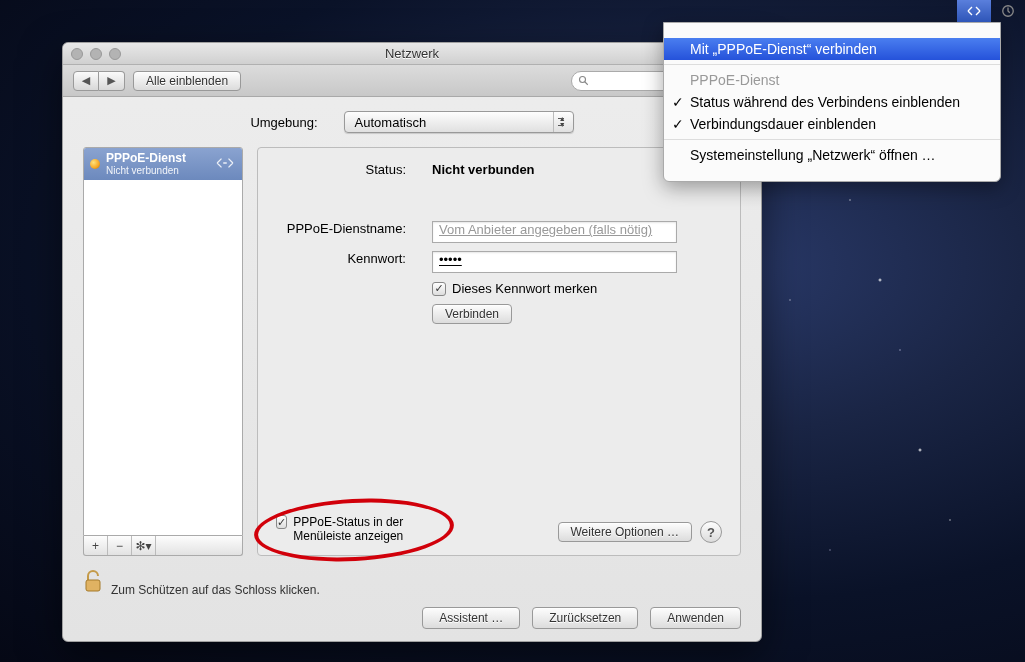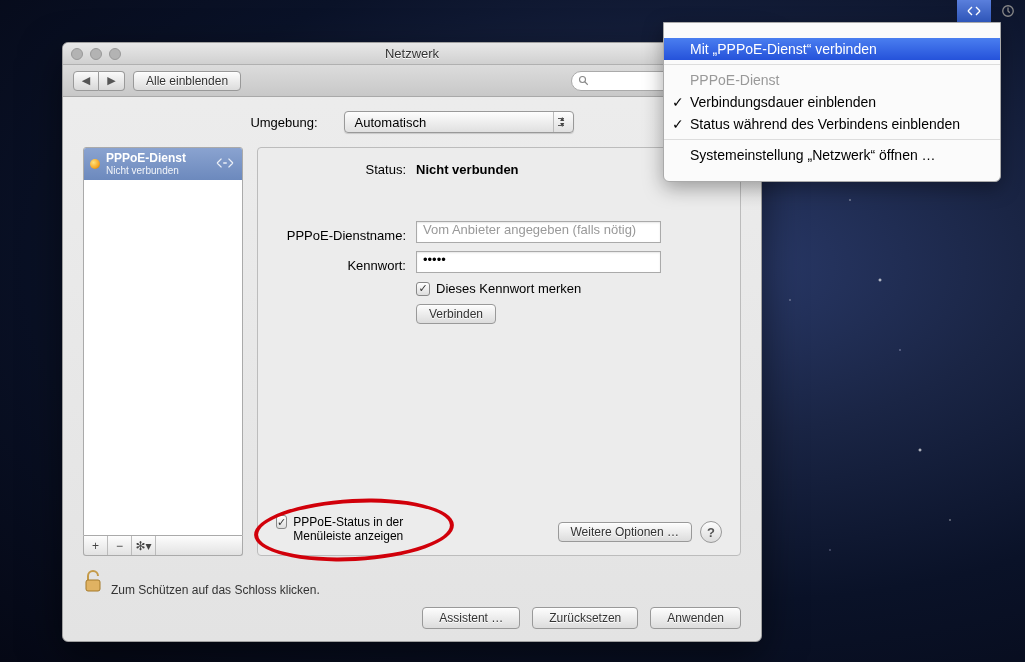--- a/index.html
+++ b/index.html
@@ -261,32 +261,33 @@
 .detail {
   flex: 1;
   border: 1px solid #bcbcbc;
   border-radius: 4px;
   background: #ececec;
   padding: 14px 18px 12px;
   position: relative;
   display: flex;
   flex-direction: column;
 }
-.form-row { display: flex; align-items: flex-end; margin-bottom: 8px; }
+.form-row { display: flex; align-items: flex-start; margin-bottom: 8px; gap: 16px; }
 .form-label { width: 140px; text-align: right; padding-right: 10px; font-size: 13px; }
 .form-value { flex: 1; font-size: 13px; }
 .form-value.bold { font-weight: bold; }
 .text-input {
   width: 245px;
   height: 22px;
   border: 1px solid #aaa;
   background: #fff;
   padding: 0 6px;
   font-size: 13px;
   box-shadow: inset 0 1px 2px rgba(0,0,0,.1);
+  text-decoration: underline;
 }
 .text-input.placeholder { color: #999; }
 .checkbox-row { display: flex; align-items: center; gap: 6px; font-size: 13px; }
 .checkbox {
   width: 14px; height: 14px;
   border: 1px solid #888;
   border-radius: 3px;
   background: linear-gradient(#fff,#ddd);
   display: inline-flex;
   align-items: center;
@@ -360,22 +361,22 @@
         <circle cx="8" cy="8" r="6" fill="none" stroke="#888" stroke-width="1.5"></circle>
         <path d="M8 4 V8 L10 10" stroke="#888" stroke-width="1.5" fill="none"></path>
       </svg>
   </div>
 </div>
 
 <div class="dropdown">
   <div class="dropdown-item highlighted">Mit „PPPoE-Dienst“ verbinden</div>
   <div class="dropdown-sep"></div>
   <div class="dropdown-item disabled">PPPoE-Dienst</div>
+  <div class="dropdown-item checked">Status während des Verbindens einblenden</div>
   <div class="dropdown-item checked">Verbindungsdauer einblenden</div>
-  <div class="dropdown-item checked">Status während des Verbindens einblenden</div>
   <div class="dropdown-sep"></div>
   <div class="dropdown-item">Systemeinstellung „Netzwerk“ öffnen …</div>
 </div>
 
 <div class="window">
   <div class="titlebar">
     <div class="traffic">
       <span></span>
       <span></span>
       <span></span>

